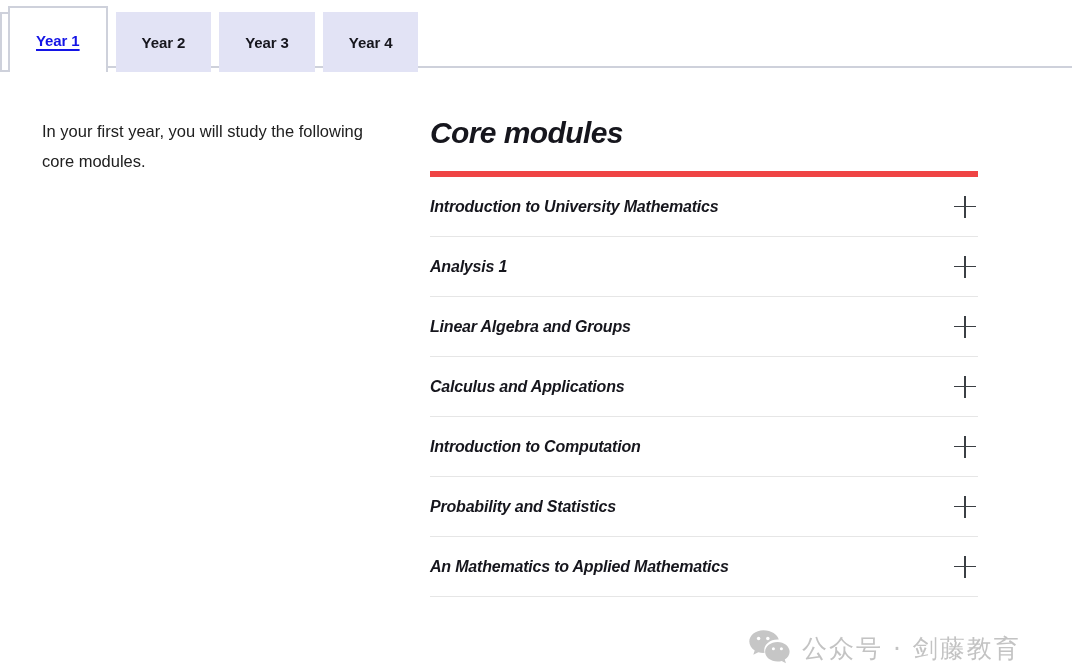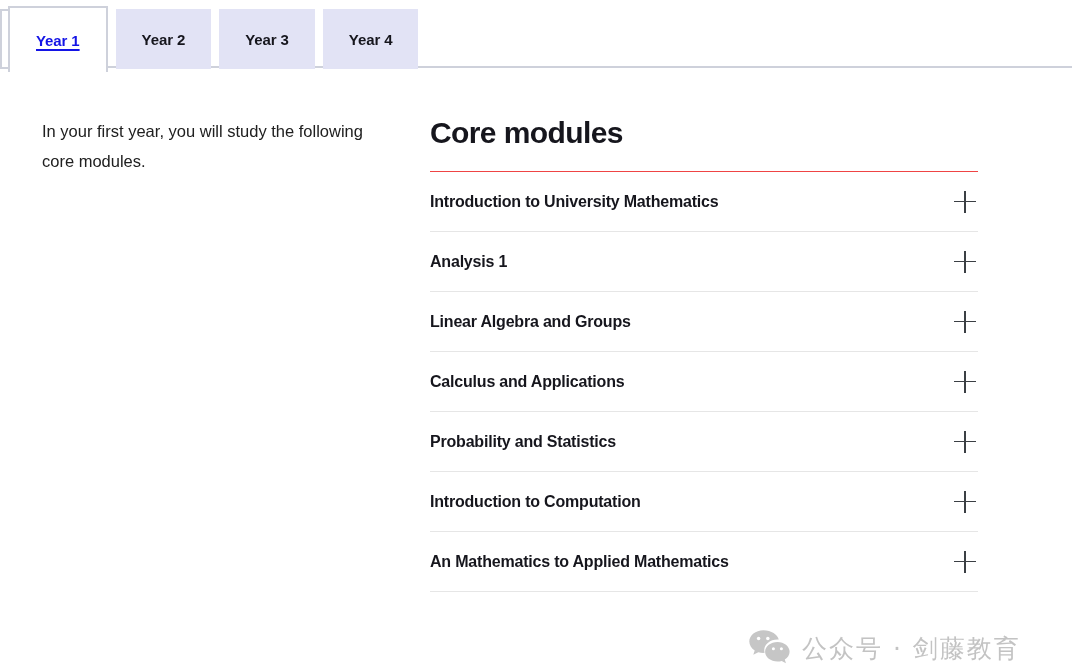--- a/index.html
+++ b/index.html
@@ -28,21 +28,21 @@
     top: 66px;
     width: 1072px;
     height: 2px;
     background: #ced1db;
   }
   .tabs-row {
     position: absolute;
     left: 0;
     top: 0;
     display: flex;
-    align-items: center;
+    align-items: flex-end;
   }
   
   .tab-clip {
     width: 8px;
     height: 60px;
     margin-top: 6px;
     border: 2px solid #ced1db;
     border-right: none;
     background: #ffffff;
     box-sizing: border-box;
@@ -99,33 +99,34 @@
   .intro-text {
     font-size: 16.5px;
     line-height: 30px;
     color: #202020;
     max-width: 345px;
     margin: 0;
   }
   .col-right {
     flex: 1 1 auto;
     padding-right: 102px;
+    font-style: italic;
   }
   .section-title {
     font-size: 30px;
     font-weight: bold;
     letter-spacing: -0.6px;
     color: #16161d;
     margin: 0 0 22px 0;
     line-height: 1.1;
   }
 
   
   .accordion {
-    border-top: 1px solid #ef4444;
+    border-top: 6px solid #ef4444;
   }
   .acc-item {
     height: 59px;
     border-bottom: 1px solid #e6e6e6;
     display: flex;
     align-items: center;
     justify-content: space-between;
     cursor: pointer;
   }
   .acc-title {
@@ -225,26 +226,26 @@
         <span class="acc-title">Linear Algebra and Groups</span>
         <span class="plus-icon"></span>
       </div>
 
       <div class="acc-item">
         <span class="acc-title">Calculus and Applications</span>
         <span class="plus-icon"></span>
       </div>
 
       <div class="acc-item">
+        <span class="acc-title">Introduction to Computation</span>
+        <span class="plus-icon"></span>
+      </div>
+
+      <div class="acc-item">
         <span class="acc-title">Probability and Statistics</span>
-        <span class="plus-icon"></span>
-      </div>
-
-      <div class="acc-item">
-        <span class="acc-title">Introduction to Computation</span>
         <span class="plus-icon"></span>
       </div>
 
       <div class="acc-item">
         <span class="acc-title">An Mathematics to Applied Mathematics</span>
         <span class="plus-icon"></span>
       </div>
 
 
     </div>

